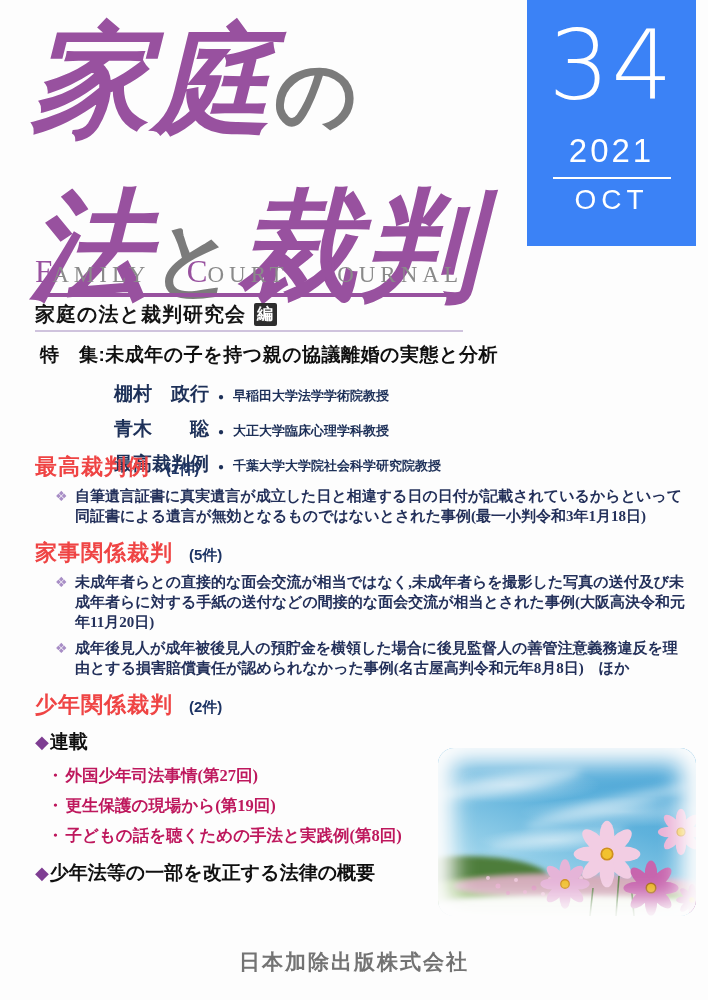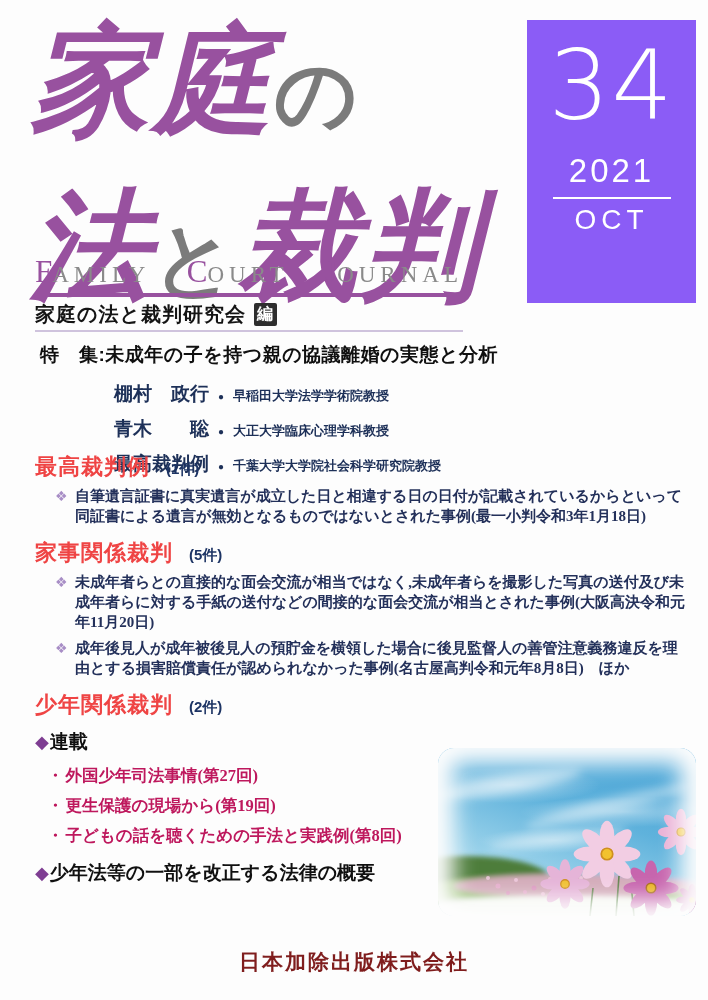--- a/index.html
+++ b/index.html
@@ -5,22 +5,22 @@
   * { margin:0; padding:0; box-sizing:border-box; }
   html,body { background:#e9e9e9; }
   .page {
     position:relative; width:708px; height:1000px; margin:0 auto;
     background:#fdfdfd; overflow:hidden;
     font-family:"Liberation Sans","DejaVu Sans",sans-serif;
   }
 
   
   .issue-box {
-    position:absolute; left:527px; top:0; width:169px; height:283px;
-    background:#8b5cf6; color:#fff; text-align:center;margin-top:20px;
+    position:absolute; left:527px; top:0; width:169px; height:246px;
+    background:#3b82f6; color:#fff; text-align:center;
   }
   .issue-number { font-family:"DejaVu Sans",sans-serif; font-weight:200; font-size:96px; line-height:100px; margin-top:16px; letter-spacing:2px; }
   .issue-year   { font-weight:300; font-size:33px; line-height:38px; margin-top:16px; letter-spacing:3px; }
   .issue-divider{ width:118px; height:0; border-top:2px solid #fff; margin:7px auto 5px auto; }
   .issue-month  { font-weight:400; font-size:28px; letter-spacing:5px; }
 
   
   .masthead { position:absolute; left:30px; top:16px; width:460px; }
   .title-line { line-height:128px; white-space:nowrap; font-weight:800; }
   .t-accent { font-size:120px; color:#98519f; letter-spacing:2px;font-style:italic; }
@@ -65,21 +65,21 @@
   .serial-heading { font-size:19px; font-weight:800; color:#101010; }
   .diamond { color:#7e3d92; font-size:18px; margin-right:1px; }
   .serial-list { margin:6px 0 0 12px; }
   .serial-item { font-family:"Liberation Serif","DejaVu Serif",serif; font-size:16.5px; font-weight:700; color:#be185d; line-height:30px; white-space:nowrap; }
   .serial-bullet { margin-right:2px; }
 
   .law-overview { position:absolute; left:35px; top:860px; font-size:19px; font-weight:800; color:#101010; }
 
   
   .publisher { position:absolute; left:0; top:948px; width:708px; text-align:center;
-               font-size:21px; font-weight:700; letter-spacing:2px; color:#7f1d1d; }
+               font-size:21px; font-weight:700; letter-spacing:2px; color:#737373; }
 
   
   .photo { position:absolute; left:438px; top:748px; width:258px; height:168px; border-radius:16px; }
   .photo-sky {
     position:absolute; inset:0; border-radius:16px; overflow:hidden;
     background:
       radial-gradient(ellipse 130px 26px at 28% 22%, rgba(255,255,255,.45), transparent 70%),
       radial-gradient(ellipse 150px 22px at 72% 38%, rgba(255,255,255,.40), transparent 70%),
       radial-gradient(ellipse 110px 18px at 45% 55%, rgba(255,255,255,.35), transparent 70%),
       linear-gradient(200deg, #3f9fd4 0%, #5fb2dc 40%, #9ad2ea 70%, #e2f1f8 100%);

